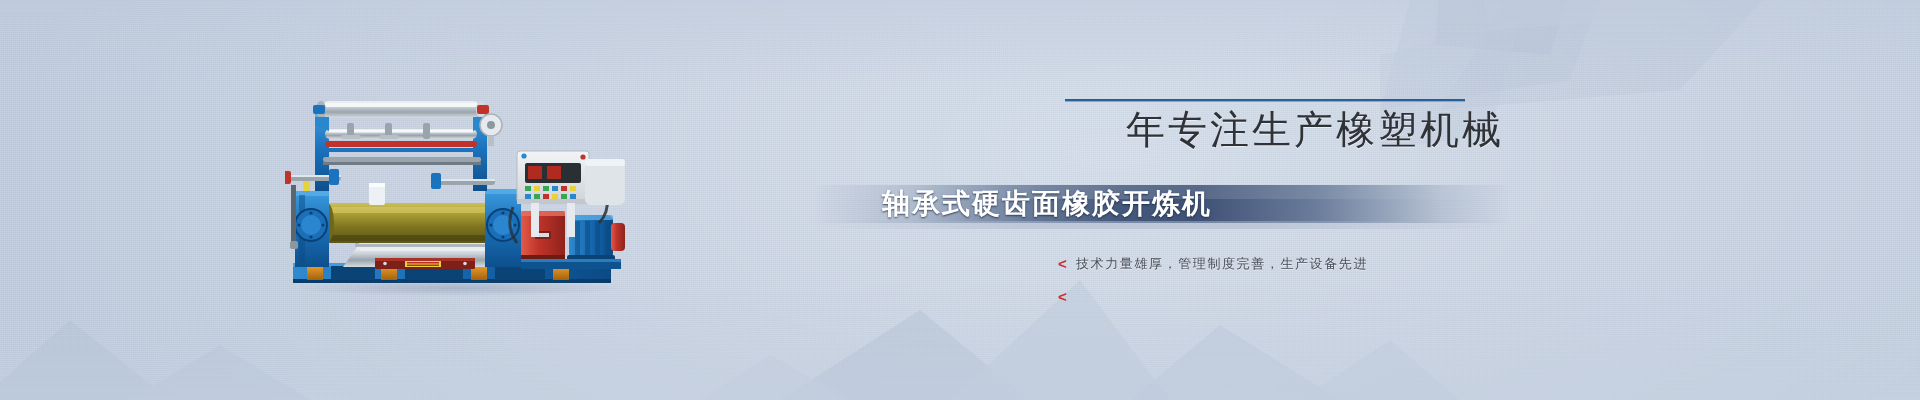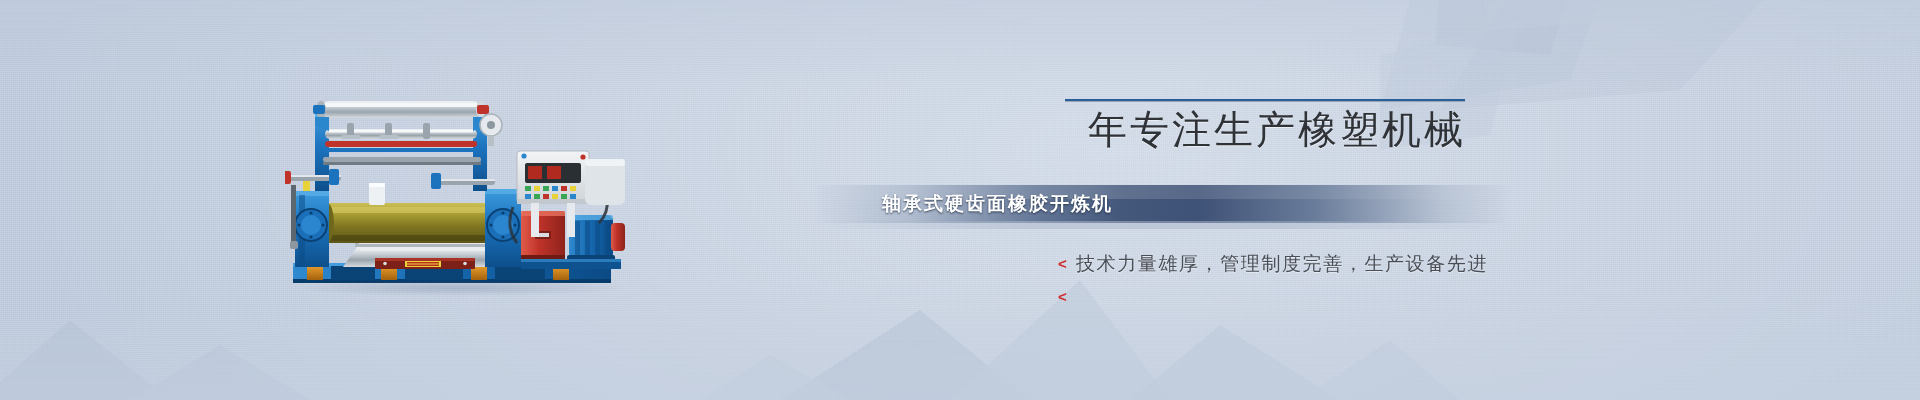--- a/index.html
+++ b/index.html
@@ -50,21 +50,21 @@
   
   #right-block { position: absolute; left: 0; top: 0; width: 1920px; height: 400px; }
 
   #title-rule {
     position: absolute; left: 1065px; top: 99px; width: 400px; height: 3px;
   }
   #title-rule .rule-blue { position:absolute; left:0; top:0; width:100%; height:2px; background:#2a6099; }
   #title-rule .rule-grey { position:absolute; left:0; top:2px; width:100%; height:1px; background:#9aa6b4; }
 
   #main-title {
-    position: absolute; left: 1088px; top: 106px;
+    position: absolute; left: 1126px; top: 106px;
     font-family: "Liberation Serif", "DejaVu Serif", serif;
     font-size: 39px; line-height: 48px; letter-spacing: 3px;
     color: #2f3338;
     white-space: nowrap;
     text-shadow: 0 1px 0 rgba(255,255,255,.55);
   }
 
   #sub-banner {
     position: absolute; left: 812px; top: 185px;
     width: 700px; height: 38px;
@@ -84,42 +84,42 @@
   #sub-banner .band-hi {
     position: absolute; left:0; right:0; top:0; height: 14px;
     background: linear-gradient(90deg, rgba(255,255,255,0) 0%, rgba(255,255,255,.16) 40%, rgba(255,255,255,.10) 70%, rgba(255,255,255,0) 100%);
   }
   #sub-banner .band-lo {
     position: absolute; left:0; right:0; bottom:-6px; height: 8px;
     background: linear-gradient(90deg, rgba(255,255,255,0) 0%, rgba(174,186,204,.55) 30%, rgba(168,181,201,.5) 65%, rgba(190,200,216,0) 100%);
   }
   #sub-banner-text {
     position: absolute; left: 70px; top: 50%; transform: translateY(-50%);
-    font-size: 19px; font-weight: bold; letter-spacing: 2px;
+    font-size: 28px; font-weight: bold; letter-spacing: 2px;
     color: #ffffff;
     white-space: nowrap;
     text-shadow: 0 1px 2px rgba(20,32,54,.75);
   }
 
   #bullets { position: absolute; left: 1058px; top: 247px; }
   .bullet-row {
     display: flex; align-items: center;
     height: 33px;
     white-space: nowrap;
   }
   .bullet-mark {
     color: #cf2b2b;
     font-size: 15px;
     font-weight: bold;
     width: 18px;
     flex: 0 0 18px;
     line-height: 1;
   }
   .bullet-text {
-    font-size: 19px;
+    font-size: 13px;
     color: #4a4f57;
     letter-spacing: 1.6px;
     text-shadow: 0 1px 0 rgba(255,255,255,.5);
   }
 </style>
 </head>
 <body>
 
 <div id="banner-root">
 

